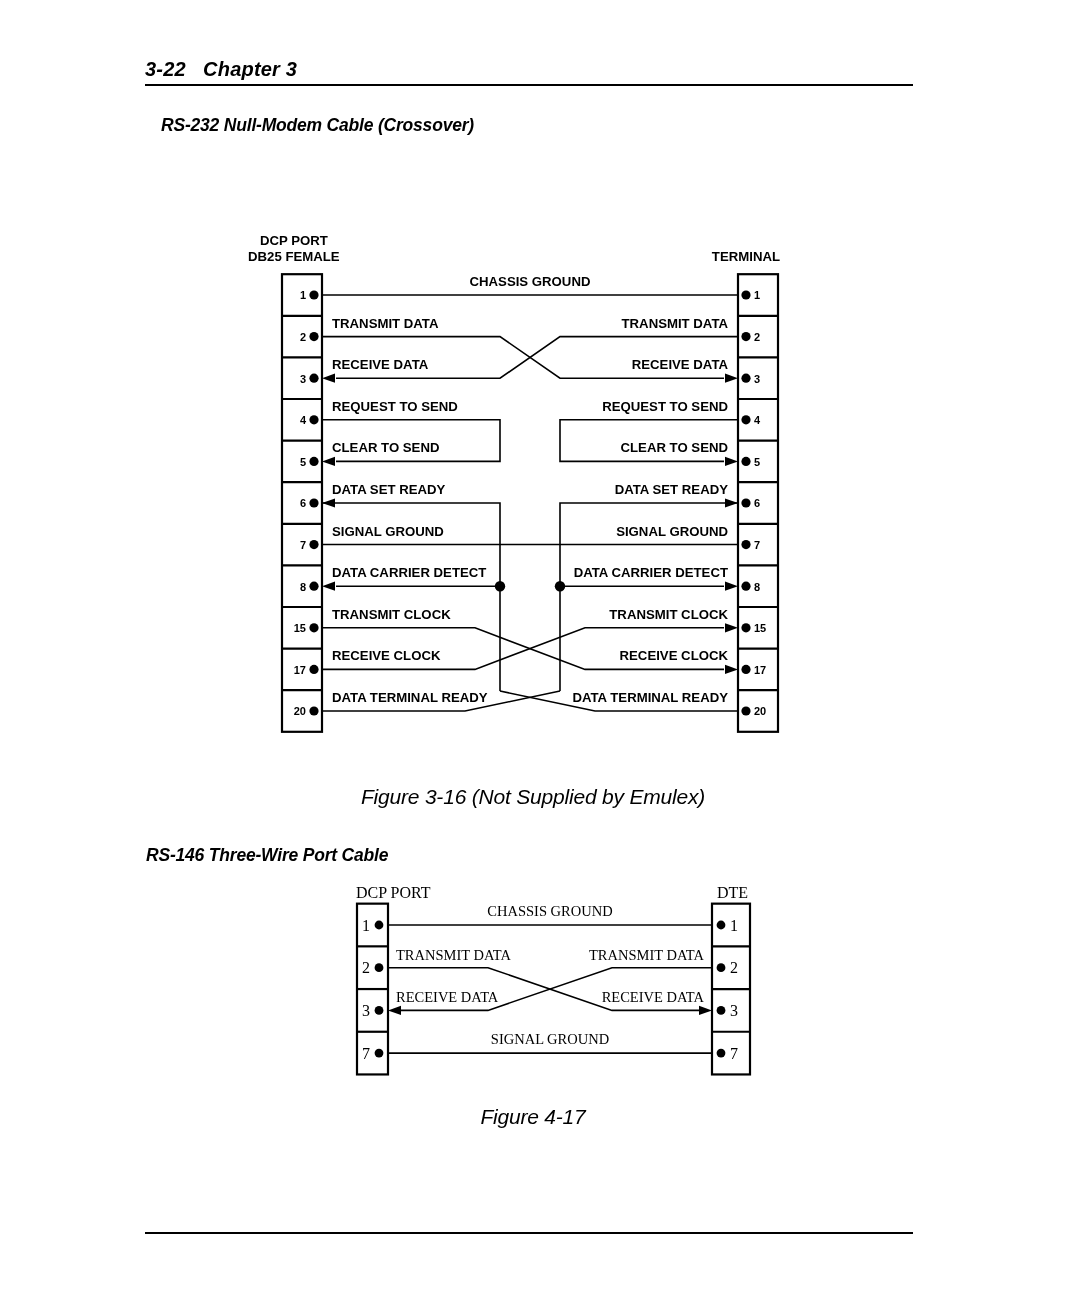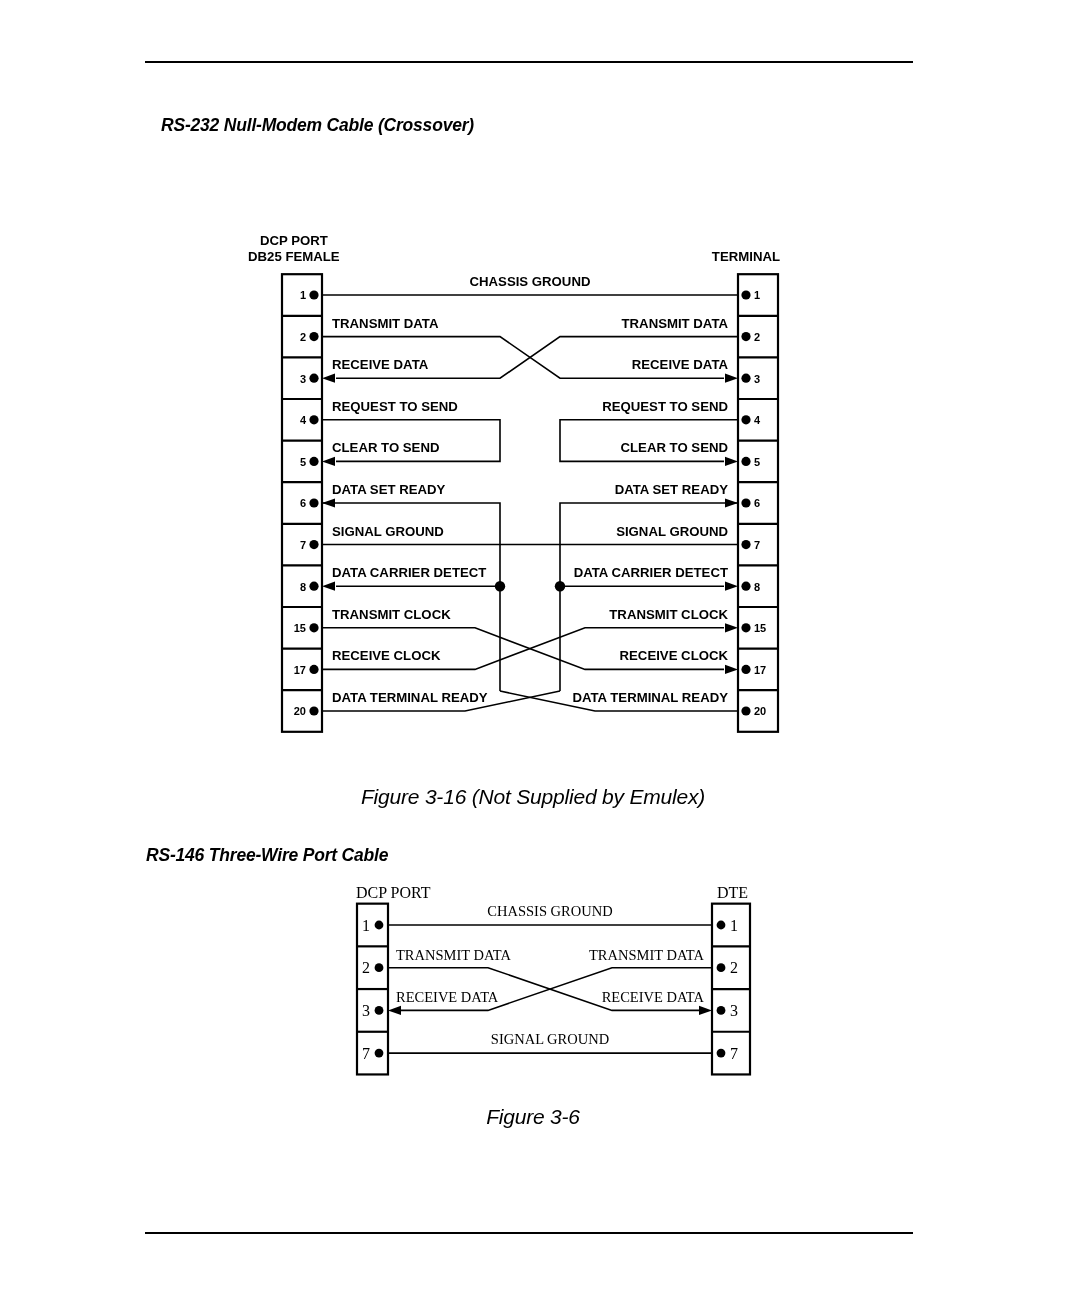--- a/index.html
+++ b/index.html
@@ -115,20 +115,21 @@
     left: 145px;
     top: 1232px;
     width: 768px;
     border-bottom: 2.5px solid #000;
   }
 </style>
 </head>
 <body>
 
 <div id="page-header">
+  <div class="hdr-line">3-22   Chapter 3</div>
   <div class="hdr-rule"></div>
 </div>
 
 <div class="section-heading" id="heading-null-modem">RS-232 Null-Modem Cable (Crossover)</div>
 
 <div class="diagram" id="diagram-null-modem">
   <svg id="svg-null-modem" width="1080" height="780" viewBox="0 0 1080 780">
       <text x="260" y="245" class="lbl-hdr" text-anchor="start">DCP PORT</text>
       <text x="248" y="261" class="lbl-hdr" text-anchor="start">DB25 FEMALE</text>
       <text x="780" y="261" class="lbl-hdr" text-anchor="end">TERMINAL</text>
@@ -296,15 +297,15 @@
       <polygon points="388,1010.4 401,1005.8 401,1015" fill="#000"></polygon>
       <text x="396" y="959.7" class="lbl-serif" text-anchor="start">TRANSMIT DATA</text>
       <text x="704" y="959.7" class="lbl-serif" text-anchor="end">TRANSMIT DATA</text>
       <text x="396" y="1002.4" class="lbl-serif" text-anchor="start">RECEIVE DATA</text>
       <text x="704" y="1002.4" class="lbl-serif" text-anchor="end">RECEIVE DATA</text>
       <line x1="388" y1="1053.1" x2="712" y2="1053.1" class="wire"></line>
       <text x="550" y="1044.1" class="lbl-serif" text-anchor="middle">SIGNAL GROUND</text>
     </svg>
 </div>
 
-<div class="figure-caption" id="caption-fig-317">Figure 3-6</div>
+<div class="figure-caption" id="caption-fig-317">Figure 4-17</div>
 
 <div id="footer-rule"></div>
 
 </body></html>

